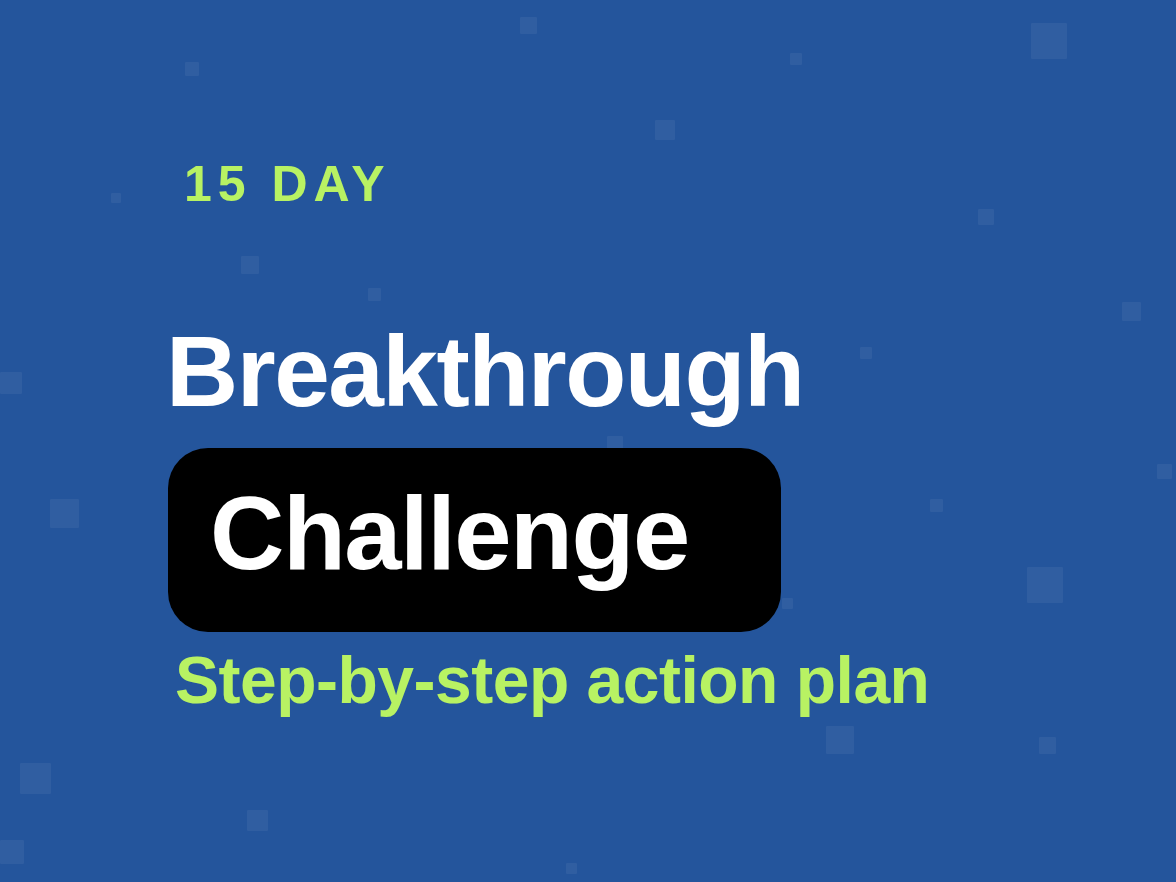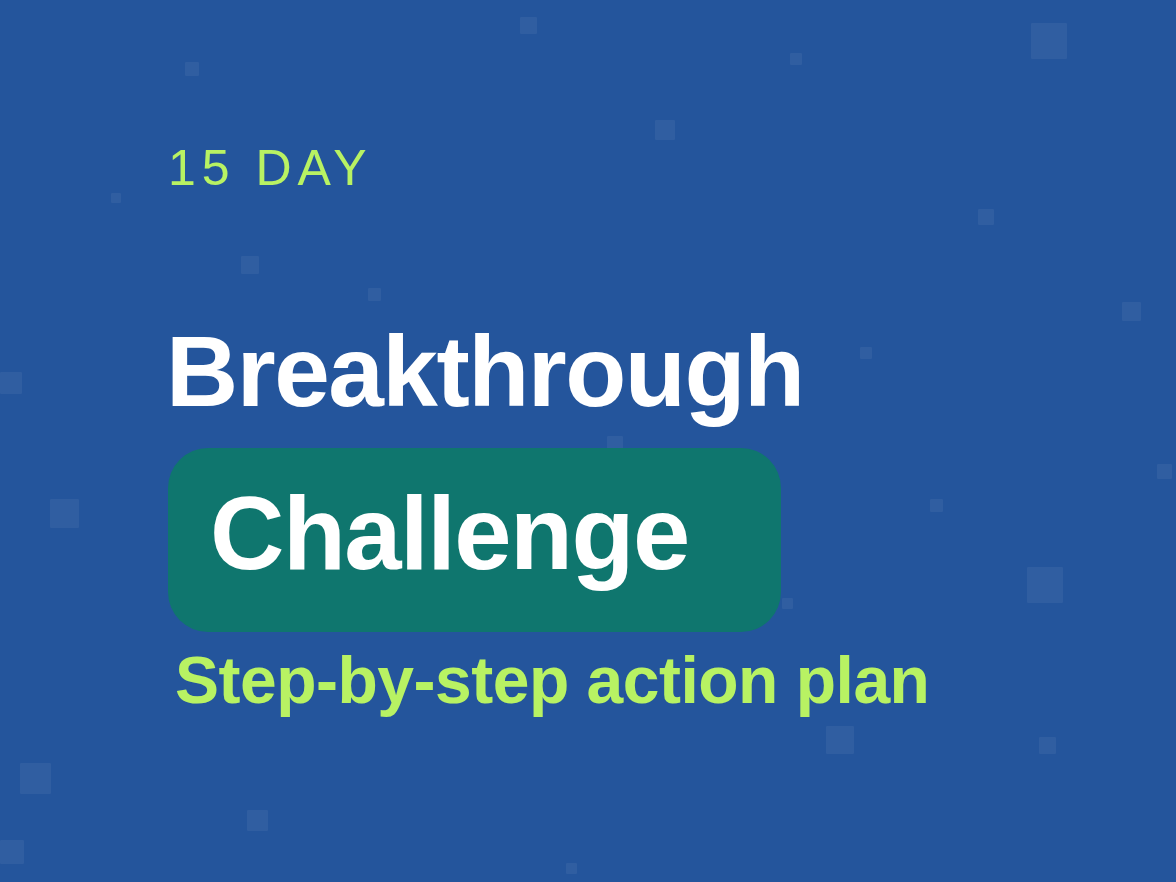--- a/index.html
+++ b/index.html
@@ -31,24 +31,24 @@
     position: absolute;
     left: 168px;
     top: 0;
     width: 900px;
     height: 100%;
   }
   .eyebrow {
     position: absolute;
     left: 0;
     top: 143px;
-    margin: 0;
+    margin: 16px;
     font-size: 50px;
     line-height: 1;
-    font-weight: 400;
+    font-weight: 700;
     letter-spacing: 6px;
     color: #B8F263;
     white-space: nowrap;
   }
   .headline {
     position: absolute;
     left: -2px;
     margin: 0;
     font-size: 100px;
     line-height: 0.98;
@@ -126,20 +126,20 @@
       <div class="sq" style="left: 0px; top: 840px; width: 24px; height: 24px; background: rgba(255, 255, 255, 0.055);"></div>
     </div>
 
   <div id="content">
 
     <p class="eyebrow" style="color: rgb(184, 242, 99);">15 DAY</p>
 
 
     <h1 class="headline l2" style="color: rgb(255, 255, 255);">Breakthrough</h1>
 
-    <div class="pill" style="background: #0f766e;">
+    <div class="pill" style="background: #000000;">
       <span class="pill-text" style="color: rgb(255, 255, 255);">Challenge</span>
     </div>
 
     <p class="subhead" style="color: rgb(184, 242, 99);">Step-by-step action plan</p>
 
   </div>
 </div>
 
 </body></html>

